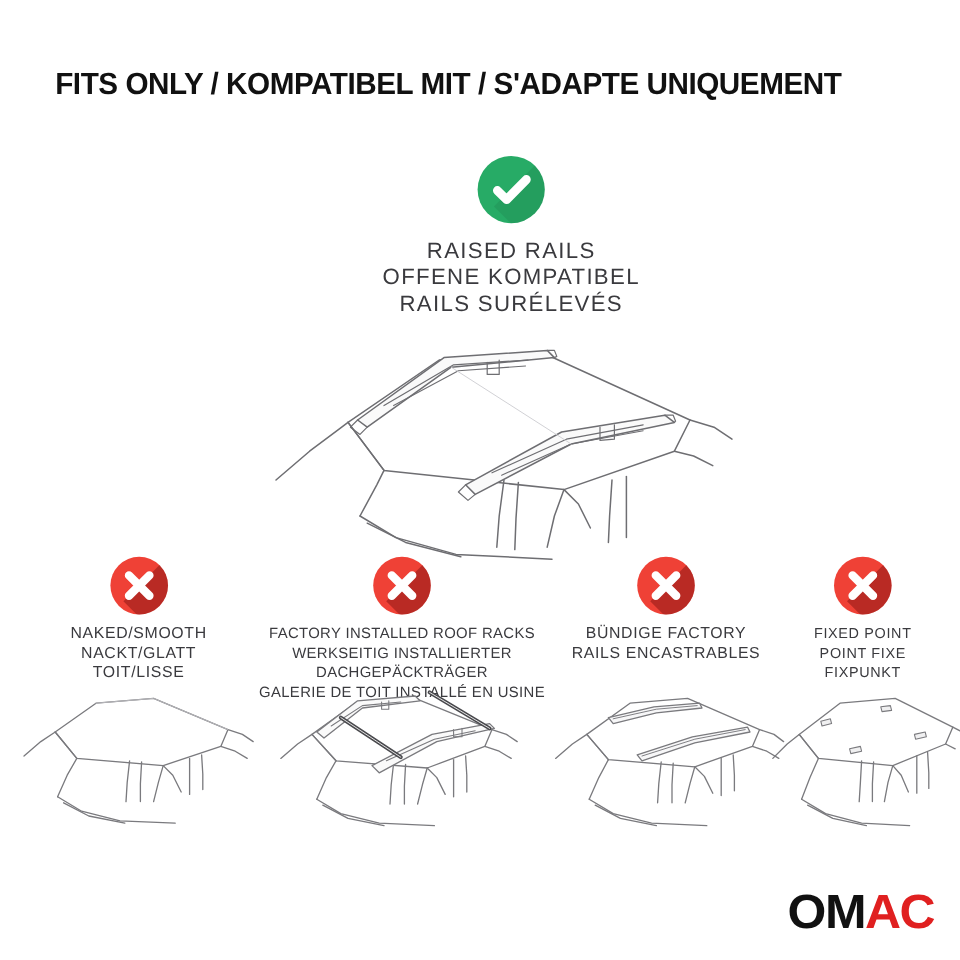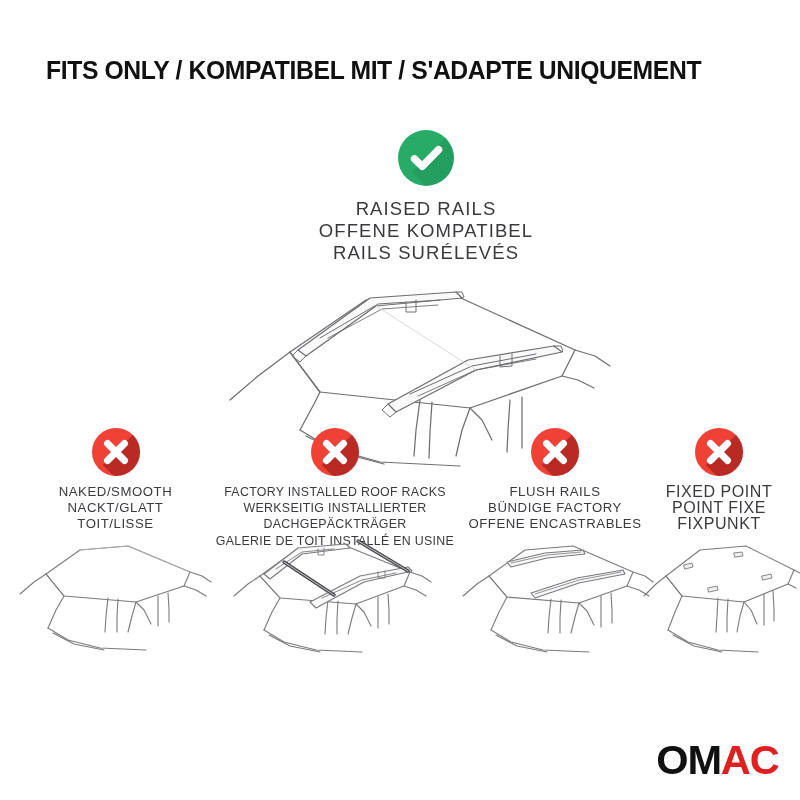--- a/index.html
+++ b/index.html
@@ -91,21 +91,21 @@
     top: 150px;
     width: 470px;
     height: 190px;
   }
   .hero-art svg { display: block; width: 100%; height: 100%; }
 
   
   .grid {
     position: absolute;
     left: 0;
-    top: 428px;
+    top: 464px;
     width: 772px;
     height: 270px;
     padding-left: 24px;
   }
   .col {
     position: absolute;
     top: 0;
   }
   .col-0 { left: 8px;   width: 215px; }
   .col-1 { left: 210px; width: 250px; }
@@ -134,21 +134,21 @@
   }
   .col-labels .lbl {
     font-size: 13.2px;
     letter-spacing: 0.55px;
     color: #3a3a3e;
     line-height: 16.2px;
     font-weight: 400;
     white-space: nowrap;
   }
   .col-1 .col-labels .lbl { font-size: 12.4px; letter-spacing: 0.3px; }
-  .col-3 .col-labels .lbl { font-size: 16px; }
+  .col-3 .col-labels .lbl { font-size: 12px; }
 
   .col-art {
     position: absolute;
     left: 0;
     width: 100%;
     height: 120px;
   }
   .col-0 .col-art { top: 108px; }
   .col-1 .col-art { top: 108px; }
   .col-2 .col-art { top: 108px; }
@@ -334,23 +334,22 @@
   <div class="col col-2">
     <div class="col-icon">
       <span class="badge red">
         <span class="shadow"></span>
         <svg viewBox="0 0 48 48" width="48" height="48" aria-hidden="true">
           <path d="M15.5 15.5 L32.5 32.5 M32.5 15.5 L15.5 32.5" fill="none" stroke="#ffffff" stroke-width="7" stroke-linecap="round"></path>
         </svg>
       </span>
     </div>
     <div class="col-labels">
-      <div class="lbl">FLUSH RAILS</div>
       <div class="lbl">BÜNDIGE FACTORY</div>
-      <div class="lbl">OFFENE ENCASTRABLES</div>
+      <div class="lbl">RAILS ENCASTRABLES</div>
     </div>
     <div class="col-art">
       <svg viewBox="0 0 200 120" aria-hidden="true">
         <g fill="none" stroke="#7a7a7e" stroke-width="1.1" stroke-linecap="round" stroke-linejoin="round">
           <path d="M34 40 L70 14 L118 10 L178 36 L172 50 L124 67 L52 61 Z" fill="#ffffff"></path>
           <path d="M34 40 L22 48 L8 60"></path>
           <path d="M52 61 L44 76 L36 94"></path>
           <path d="M34 40 L52 61"></path>
           <path d="M178 36 L190 40 L198 46"></path>
           <path d="M172 50 L184 54 L194 60"></path>

